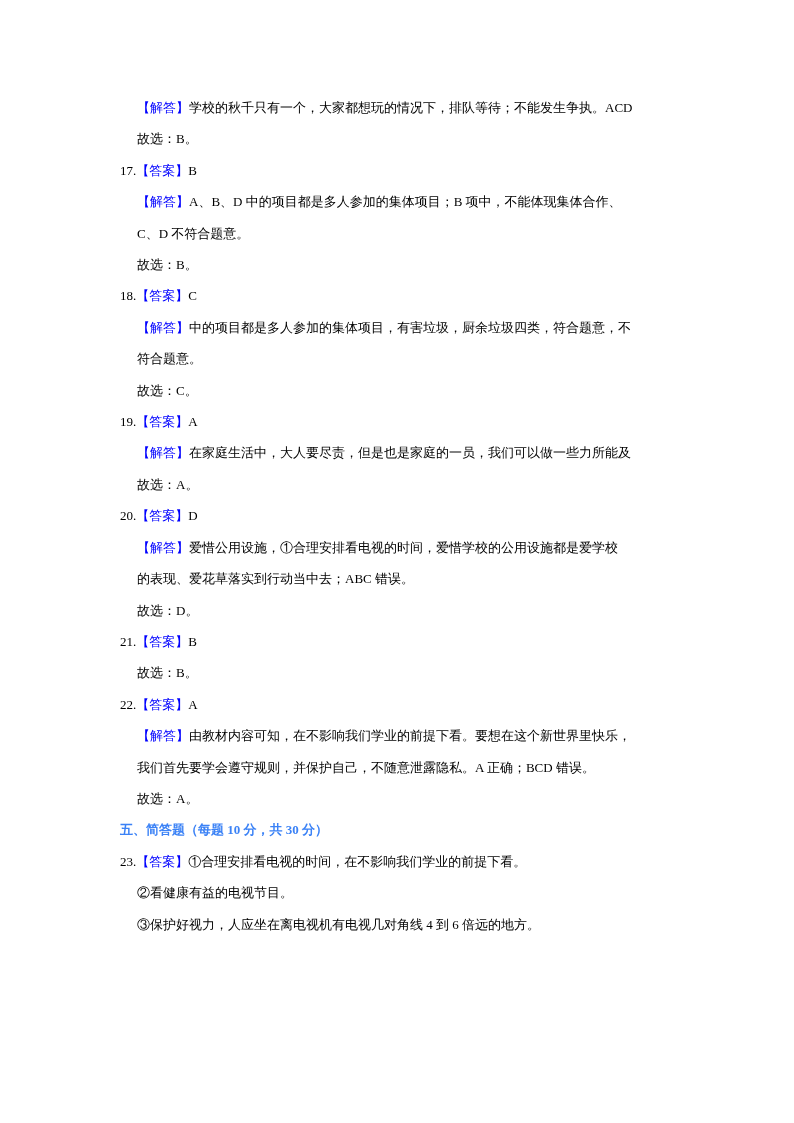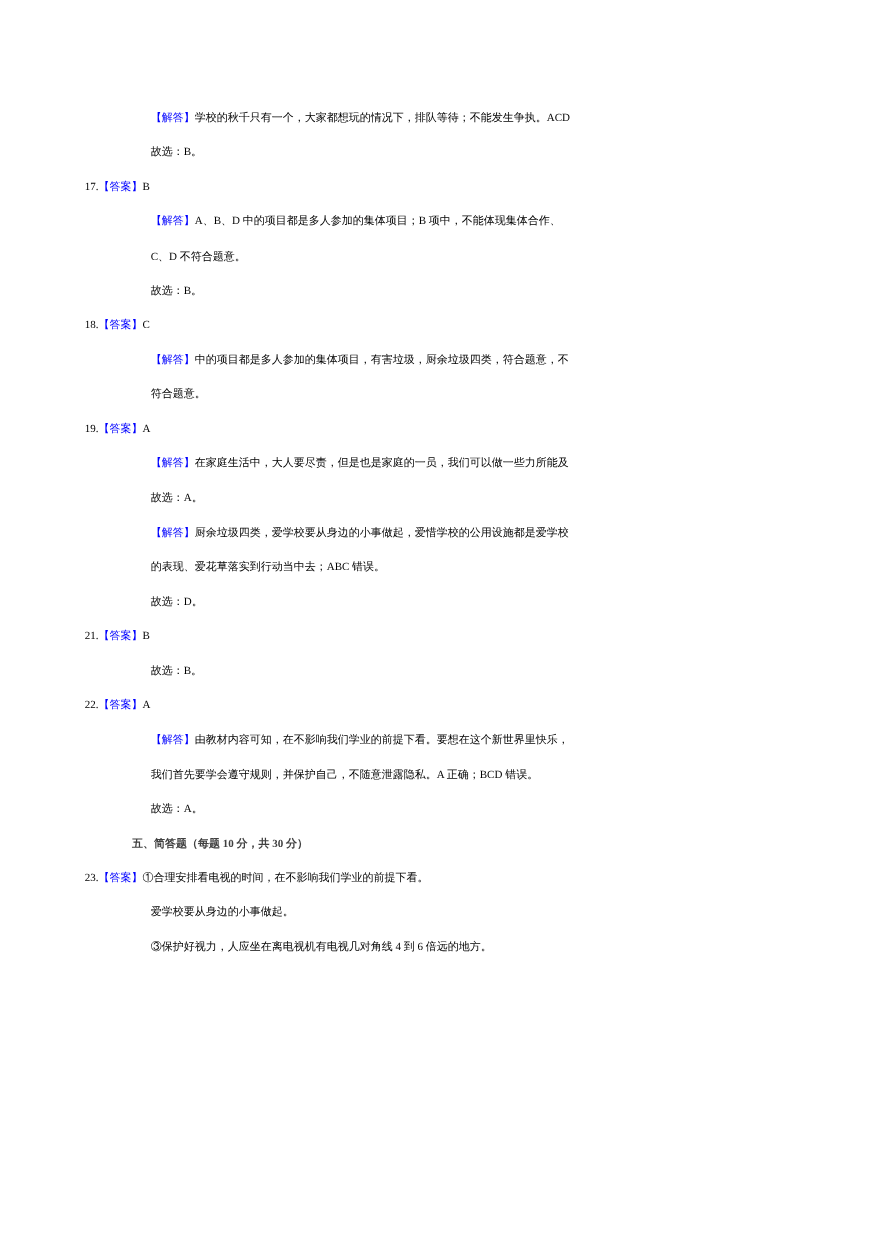--- a/index.html
+++ b/index.html
@@ -13,55 +13,57 @@
     width: 794px;
     height: 1123px;
     background: #ffffff;
     overflow: hidden;
   }
   .content {
     padding-top: 92px;
   }
   .line {
     line-height: 31.4px;
-    font-size: 10px;
+    font-size: 13px;
     color: #000000;
     white-space: nowrap;
   }
   .line.body    { padding-left: 137px; }
-  .line.item    { padding-left: 77px; }
+  .line.item    { padding-left: 120px; }
   .line.heading { padding-left: 120px; font-weight: bold; }
   .seg-blue { color: #0000ff; }
   .seg-black { color: #000000; }
-  .seg-bold { color: #404040; font-weight: bold; }
+  .seg-bold { color: #3b82f6; font-weight: bold; }
 </style>
 </head>
 <body>
 
 <div class="page">
   <div class="content">
       <div class="line body"><span class="seg-blue">【解答】</span><span class="seg-black">学校的秋千只有一个，大家都想玩的情况下，排队等待；不能发生争执。ACD</span></div>
       <div class="line body"><span class="seg-black">故选：B。</span></div>
       <div class="line item"><span class="seg-black">17.</span><span class="seg-blue">【答案】</span><span class="seg-black">B</span></div>
       <div class="line body"><span class="seg-blue">【解答】</span><span class="seg-black">A、B、D 中的项目都是多人参加的集体项目；B 项中，不能体现集体合作、</span></div>
       <div class="line body"><span class="seg-black">C、D 不符合题意。</span></div>
       <div class="line body"><span class="seg-black">故选：B。</span></div>
       <div class="line item"><span class="seg-black">18.</span><span class="seg-blue">【答案】</span><span class="seg-black">C</span></div>
       <div class="line body"><span class="seg-blue">【解答】</span><span class="seg-black">中的项目都是多人参加的集体项目，有害垃圾，厨余垃圾四类，符合题意，不</span></div>
       <div class="line body"><span class="seg-black">符合题意。</span></div>
+      <div class="line body"><span class="seg-black">故选：C。</span></div>
       <div class="line item"><span class="seg-black">19.</span><span class="seg-blue">【答案】</span><span class="seg-black">A</span></div>
       <div class="line body"><span class="seg-blue">【解答】</span><span class="seg-black">在家庭生活中，大人要尽责，但是也是家庭的一员，我们可以做一些力所能及</span></div>
       <div class="line body"><span class="seg-black">故选：A。</span></div>
-      <div class="line body"><span class="seg-blue">【解答】</span><span class="seg-black">厨余垃圾四类，爱学校要从身边的小事做起，爱惜学校的公用设施都是爱学校</span></div>
+      <div class="line item"><span class="seg-black">20.</span><span class="seg-blue">【答案】</span><span class="seg-black">D</span></div>
+      <div class="line body"><span class="seg-blue">【解答】</span><span class="seg-black">爱惜公用设施，①合理安排看电视的时间，爱惜学校的公用设施都是爱学校</span></div>
       <div class="line body"><span class="seg-black">的表现、爱花草落实到行动当中去；ABC 错误。</span></div>
       <div class="line body"><span class="seg-black">故选：D。</span></div>
       <div class="line item"><span class="seg-black">21.</span><span class="seg-blue">【答案】</span><span class="seg-black">B</span></div>
       <div class="line body"><span class="seg-black">故选：B。</span></div>
       <div class="line item"><span class="seg-black">22.</span><span class="seg-blue">【答案】</span><span class="seg-black">A</span></div>
       <div class="line body"><span class="seg-blue">【解答】</span><span class="seg-black">由教材内容可知，在不影响我们学业的前提下看。要想在这个新世界里快乐，</span></div>
       <div class="line body"><span class="seg-black">我们首先要学会遵守规则，并保护自己，不随意泄露隐私。A 正确；BCD 错误。</span></div>
       <div class="line body"><span class="seg-black">故选：A。</span></div>
       <div class="line heading"><span class="seg-bold">五、简答题（每题 10 分，共 30 分）</span></div>
       <div class="line item"><span class="seg-black">23.</span><span class="seg-blue">【答案】</span><span class="seg-black">①合理安排看电视的时间，在不影响我们学业的前提下看。</span></div>
-      <div class="line body"><span class="seg-black">爱学校要从身边的小事做起。</span></div>
+      <div class="line body"><span class="seg-black">②看健康有益的电视节目。</span></div>
       <div class="line body"><span class="seg-black">③保护好视力，人应坐在离电视机有电视几对角线 4 到 6 倍远的地方。</span></div>
     </div>
 </div>
 
 </body></html>

